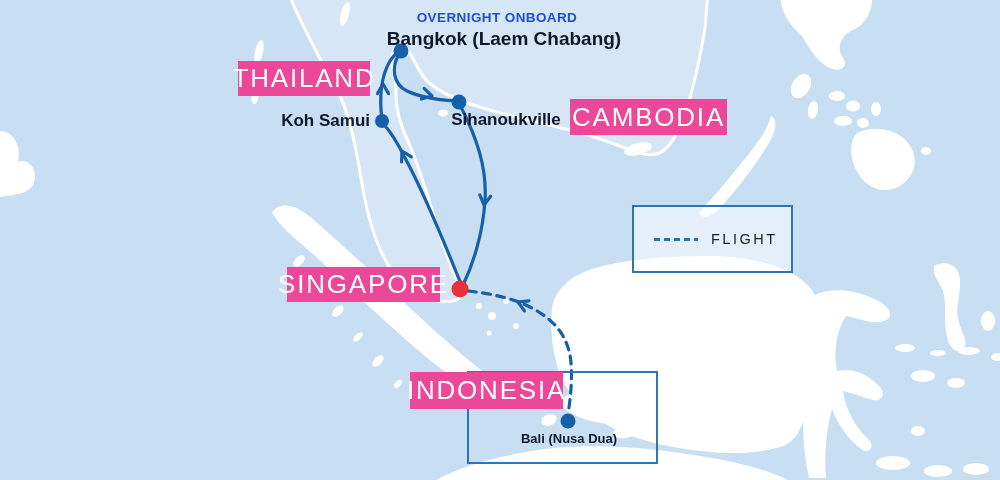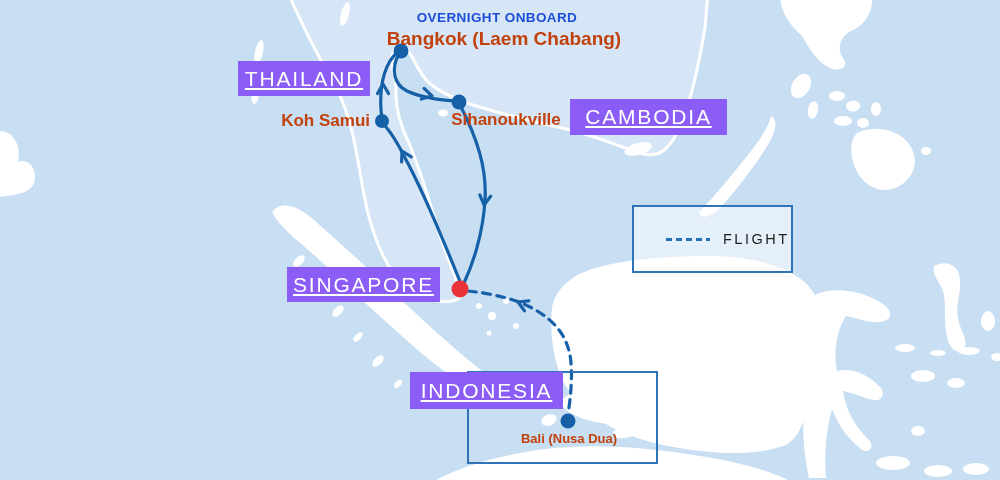--- a/index.html
+++ b/index.html
@@ -1,30 +1,30 @@
 <!DOCTYPE html>
 <html><head>
 <meta charset="utf-8">
 <style>
   html,body{margin:0;padding:0;background:#c8def2;}
   #stage{position:relative;width:1000px;height:480px;overflow:hidden;
          font-family:"Liberation Sans",sans-serif;background:#c8def2;}
   #map-svg{position:absolute;left:0;top:0;z-index:0;}
-  .country-box{position:absolute;z-index:3;background:#8b5cf6;color:#ffffff;
+  .country-box{position:absolute;z-index:3;background:#ec4899;color:#ffffff;
     display:flex;align-items:center;justify-content:center;
-    font-size:21px;letter-spacing:1.8px;font-weight:400;text-decoration:underline;}
-  .city-label{position:absolute;z-index:3;color:#c2410c;font-weight:bold;
+    font-size:26px;letter-spacing:1.8px;font-weight:400;}
+  .city-label{position:absolute;z-index:3;color:#0f172a;font-weight:bold;
     font-size:17px;white-space:nowrap;}
   .small-caps-label{position:absolute;z-index:3;color:#1d4ed8;font-weight:bold;
     font-size:13.5px;letter-spacing:.4px;white-space:nowrap;transform:translateX(-50%);}
   .big-city{font-size:19px;transform:translateX(-50%);}
   .callout-rect{position:absolute;z-index:1;border:2px solid #2f74b6;background:transparent;}
   #legend{position:absolute;left:632px;top:205px;width:161px;height:68px;z-index:2;
     border:2px solid #2f74b6;background:rgba(255,255,255,0.5);box-sizing:border-box;
-    display:flex;flex-direction:column;justify-content:center;gap:9px;padding-left:32px;}
+    display:flex;flex-direction:column;justify-content:center;gap:9px;padding-left:20px;}
   .legend-row{display:flex;align-items:center;}
   .legend-line{width:44px;height:3px;background:#2471b5;}
   .legend-line.dashed{background:repeating-linear-gradient(90deg,#2471b5 0 6px,transparent 6px 10px);}
   .legend-label{margin-left:13px;font-size:14.5px;letter-spacing:2.5px;color:#1e1e1e;font-weight:500;}
 </style>
 </head>
 <body>
 
 <div id="stage">
 

